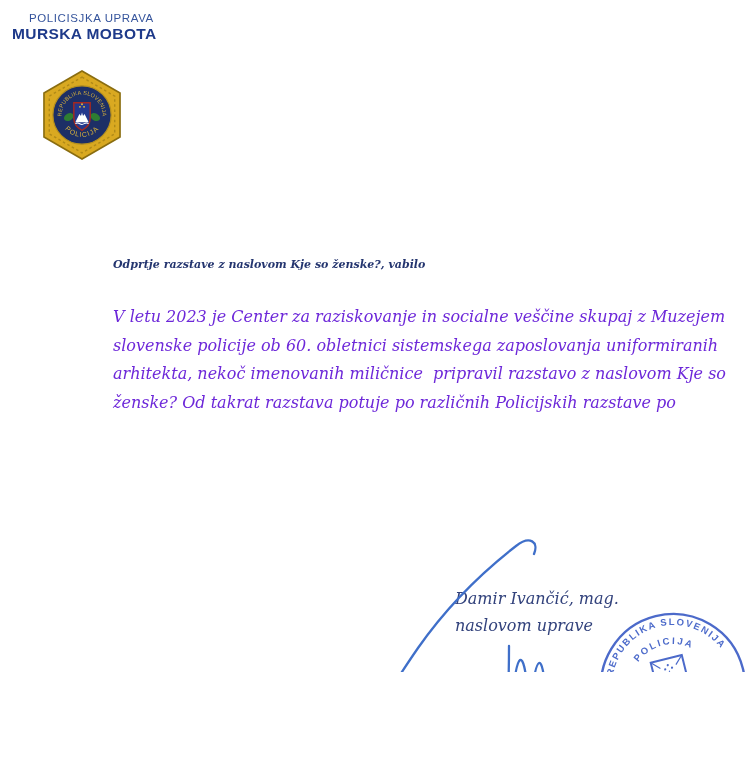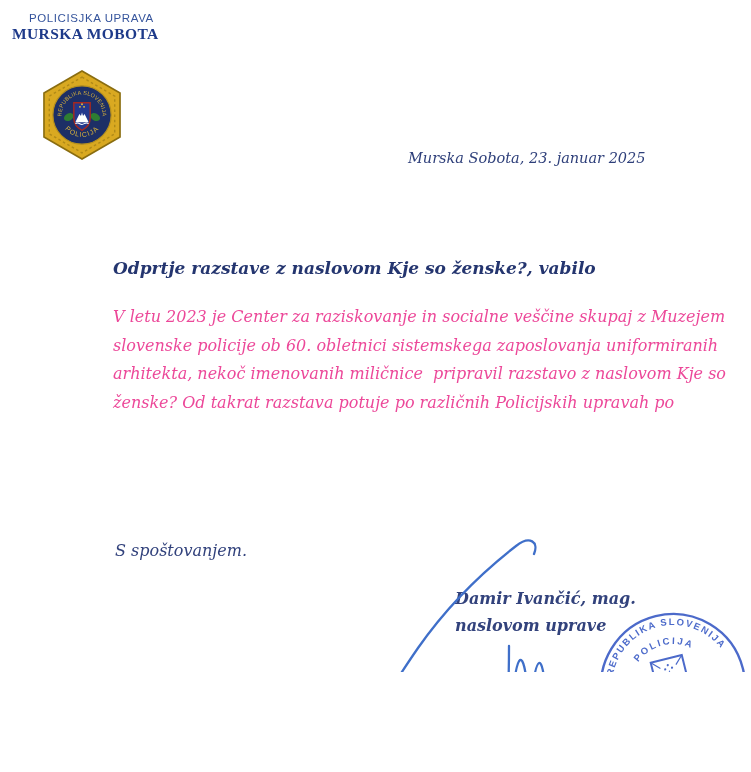--- a/index.html
+++ b/index.html
@@ -11,44 +11,44 @@
     font-family:"DejaVu Serif","Liberation Serif",serif;
   }
   
   .lh1{
     position:absolute;left:29px;top:12px;
     font-family:"Liberation Sans","DejaVu Sans",sans-serif;
     font-size:11.5px;letter-spacing:0.6px;color:#35549c;
   }
   .lh2{
     position:absolute;left:12px;top:25px;
-    font-family:Liberation Serif, serif;
+    font-family:Liberation Sans, sans-serif;
     font-size:15.5px;font-weight:bold;letter-spacing:0.4px;color:#1e3a8a;
   }
   .badge{position:absolute;left:36px;top:69px;width:92px;height:92px;}
   
   .dateline{
     position:absolute;left:408px;top:150px;
     font-style:italic;font-size:14.5px;color:#2e3f7a;
   }
   .title{
     position:absolute;left:113px;top:258px;
-    font-style:italic;font-weight:bold;font-size:17px;color:#24356f;
+    font-style:italic;font-weight:bold;font-size:11px;color:#24356f;
   }
-  .para{position:absolute;left:113px;color:#ec4899;font-style:italic;font-size:16px;}
+  .para{position:absolute;left:113px;color:#6d28d9;font-style:italic;font-size:16px;}
   .para .line{white-space:pre;line-height:28.5px;}
   .p1{top:303px;}
   .p2{top:444px;}
   .closing{
     position:absolute;left:115px;top:541px;
     font-style:italic;font-size:16px;color:#32427c;
   }
   .signer{
     position:absolute;left:455px;top:585px;
-    font-style:italic;font-size:16px;color:#32427c;line-height:27px;font-weight:bold;
+    font-style:italic;font-size:16px;color:#32427c;line-height:27px;
   }
   .signature{position:absolute;left:250px;top:530px;width:330px;height:242px;pointer-events:none;}
   .stamp{position:absolute;left:593px;top:606px;width:160px;height:160px;opacity:0.92;}
   .scan-bar{
     position:absolute;left:33px;top:690px;width:13px;height:82px;
     background:linear-gradient(to bottom, rgba(169,196,233,0) 0%, #a9c4e9 35%, #9dbce6 100%);
     filter:blur(0.6px);
   }
   svg text{font-family:"Liberation Sans","DejaVu Sans",sans-serif;}
 </style>
@@ -80,33 +80,31 @@
       <ellipse cx="58" cy="47" rx="5" ry="3.5" fill="#2e7d32" transform="rotate(30 58 47)"></ellipse>
       <path d="M 37 33 L 53 33 L 53 48 Q 53 56 45 60 Q 37 56 37 48 Z" fill="#24388c" stroke="#a5281f" stroke-width="1.4"></path>
       <circle cx="43" cy="37" r="0.9" fill="#e8c53a"></circle>
       <circle cx="47" cy="37" r="0.9" fill="#e8c53a"></circle>
       <circle cx="45" cy="34.5" r="0.9" fill="#e8c53a"></circle>
       <path d="M 38.5 52 L 42.5 44 L 44 46 L 45 42.5 L 46 46 L 47.5 44 L 51.5 52 Z" fill="#ffffff"></path>
       <path d="M 38.5 53.5 q 2 -1.4 4.3 0 q 2.2 1.4 4.4 0 q 2.2 -1.4 4.3 0" fill="none" stroke="#ffffff" stroke-width="1"></path>
     </g>
   </svg>
 
-  <div class="dateline">Murska Sobota, 23. januar 2025</div>
 
   <div class="title">Odprtje razstave z naslovom Kje so ženske?, vabilo</div>
 
   <div class="para p1">
     <div class="line">V letu 2023 je Center za raziskovanje in socialne veščine skupaj z Muzejem</div>
     <div class="line">slovenske policije ob 60. obletnici sistemskega zaposlovanja uniformiranih</div>
     <div class="line">arhitekta, nekoč imenovanih miličnice  pripravil razstavo z naslovom Kje so</div>
-    <div class="line">ženske? Od takrat razstava potuje po različnih Policijskih upravah po</div>
+    <div class="line">ženske? Od takrat razstava potuje po različnih Policijskih razstave po</div>
   </div>
 
 
-  <div class="closing">S spoštovanjem.</div>
 
   <div class="signer">
     <div>Damir Ivančić, mag.</div>
     <div>naslovom uprave</div>
   </div>
 
   <svg class="signature" viewBox="0 0 330 242">
     <g fill="none" stroke="#3f6fc9" stroke-width="2.3" stroke-linecap="round" stroke-linejoin="round">
       <path d="M 284 24 C 289 12 280 5 266 16 C 230 44 196 78 168 118 C 148 147 129 176 127 194 C 124 214 141 224 168 222 C 201 220 238 207 250 192 C 258 182 259 158 259 116"></path>
       <path d="M 262 172 C 264 150 267 132 270 130 C 273 128 276 141 277 158 C 278 166 280 168 282 160 C 284 146 286 134 289 133 C 292 132 294 144 295 158 C 296 166 298 168 300 159 C 301 152 303 147 306 152"></path>

